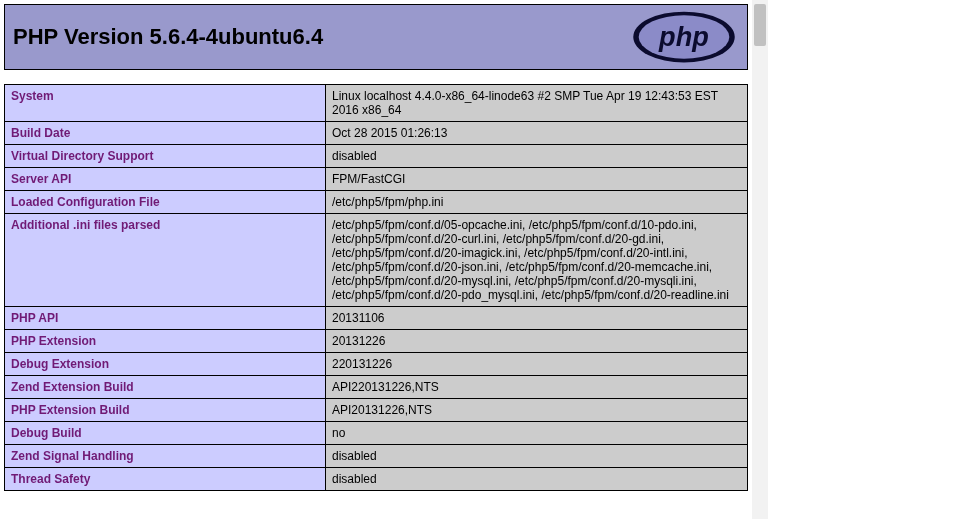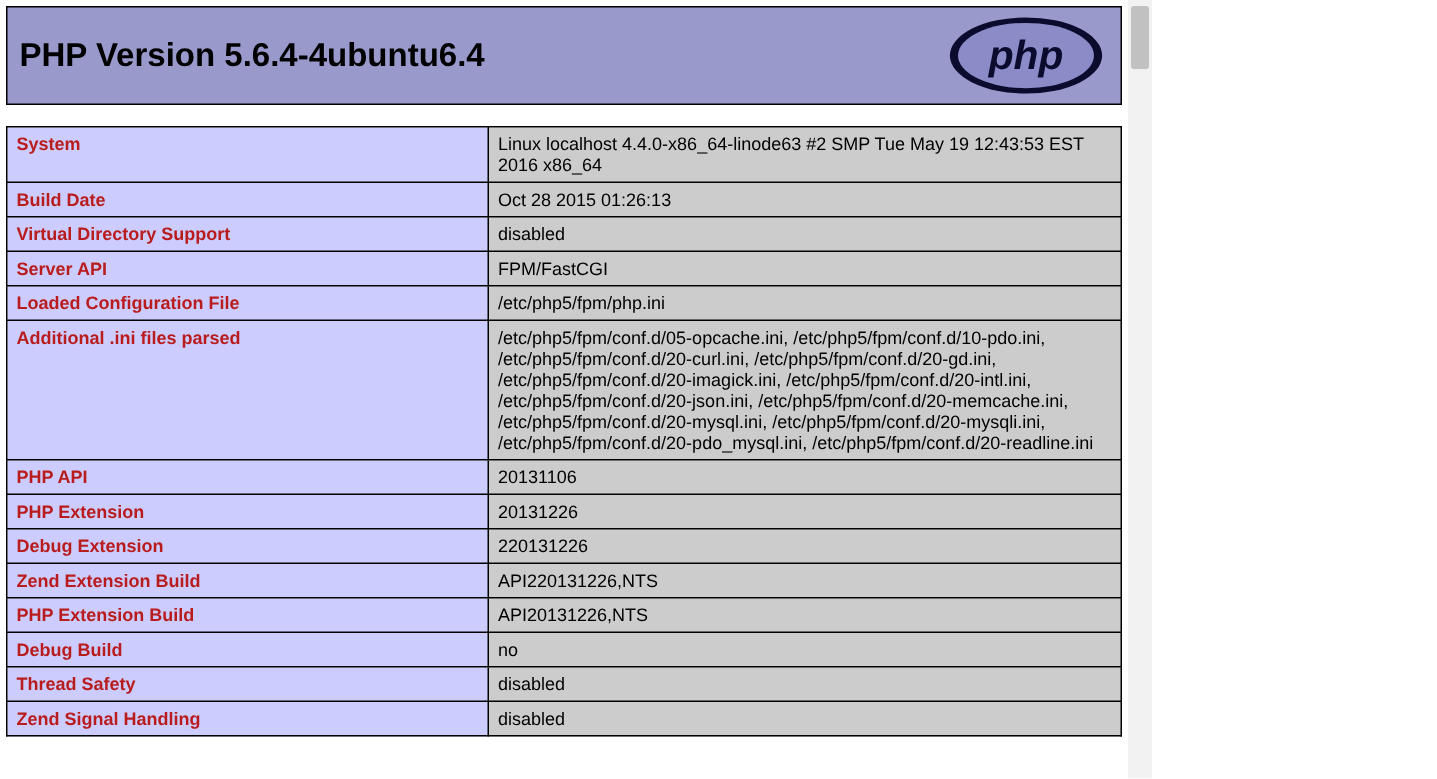--- a/index.html
+++ b/index.html
@@ -82,21 +82,21 @@
     padding: 4px 6px;
     vertical-align: top;
     font-size: 12px;
     word-wrap: break-word;
     overflow-wrap: break-word;
   }
   table.info td.k {
     width: 308px;
     background: #ccccff;
     font-weight: bold;
-    color: #b91c1c;
+    color: #701a75;
   }
   table.info td.v {
     background: #cccccc;
     color: #000;
   }
 </style>
 </head>
 <body>
 
 <div class="viewport">
@@ -113,21 +113,21 @@
         </svg>
       </div>
     </div>
 
     <div class="spacer"></div>
 
     <table class="info">
       <tbody>
         <tr>
           <td class="k">System</td>
-          <td class="v">Linux localhost 4.4.0-x86_64-linode63 #2 SMP Tue May 19 12:43:53 EST 2016 x86_64</td>
+          <td class="v">Linux localhost 4.4.0-x86_64-linode63 #2 SMP Tue Apr 19 12:43:53 EST 2016 x86_64</td>
         </tr>
         <tr>
           <td class="k">Build Date</td>
           <td class="v">Oct 28 2015 01:26:13</td>
         </tr>
         <tr>
           <td class="k">Virtual Directory Support</td>
           <td class="v">disabled</td>
         </tr>
         <tr>
@@ -160,25 +160,25 @@
         </tr>
         <tr>
           <td class="k">PHP Extension Build</td>
           <td class="v">API20131226,NTS</td>
         </tr>
         <tr>
           <td class="k">Debug Build</td>
           <td class="v">no</td>
         </tr>
         <tr>
-          <td class="k">Thread Safety</td>
+          <td class="k">Zend Signal Handling</td>
           <td class="v">disabled</td>
         </tr>
         <tr>
-          <td class="k">Zend Signal Handling</td>
+          <td class="k">Thread Safety</td>
           <td class="v">disabled</td>
         </tr>
       </tbody>
     </table>
 
   </div>
 
   <div class="scrollbar-track">
     <div class="scrollbar-thumb"></div>
   </div>

